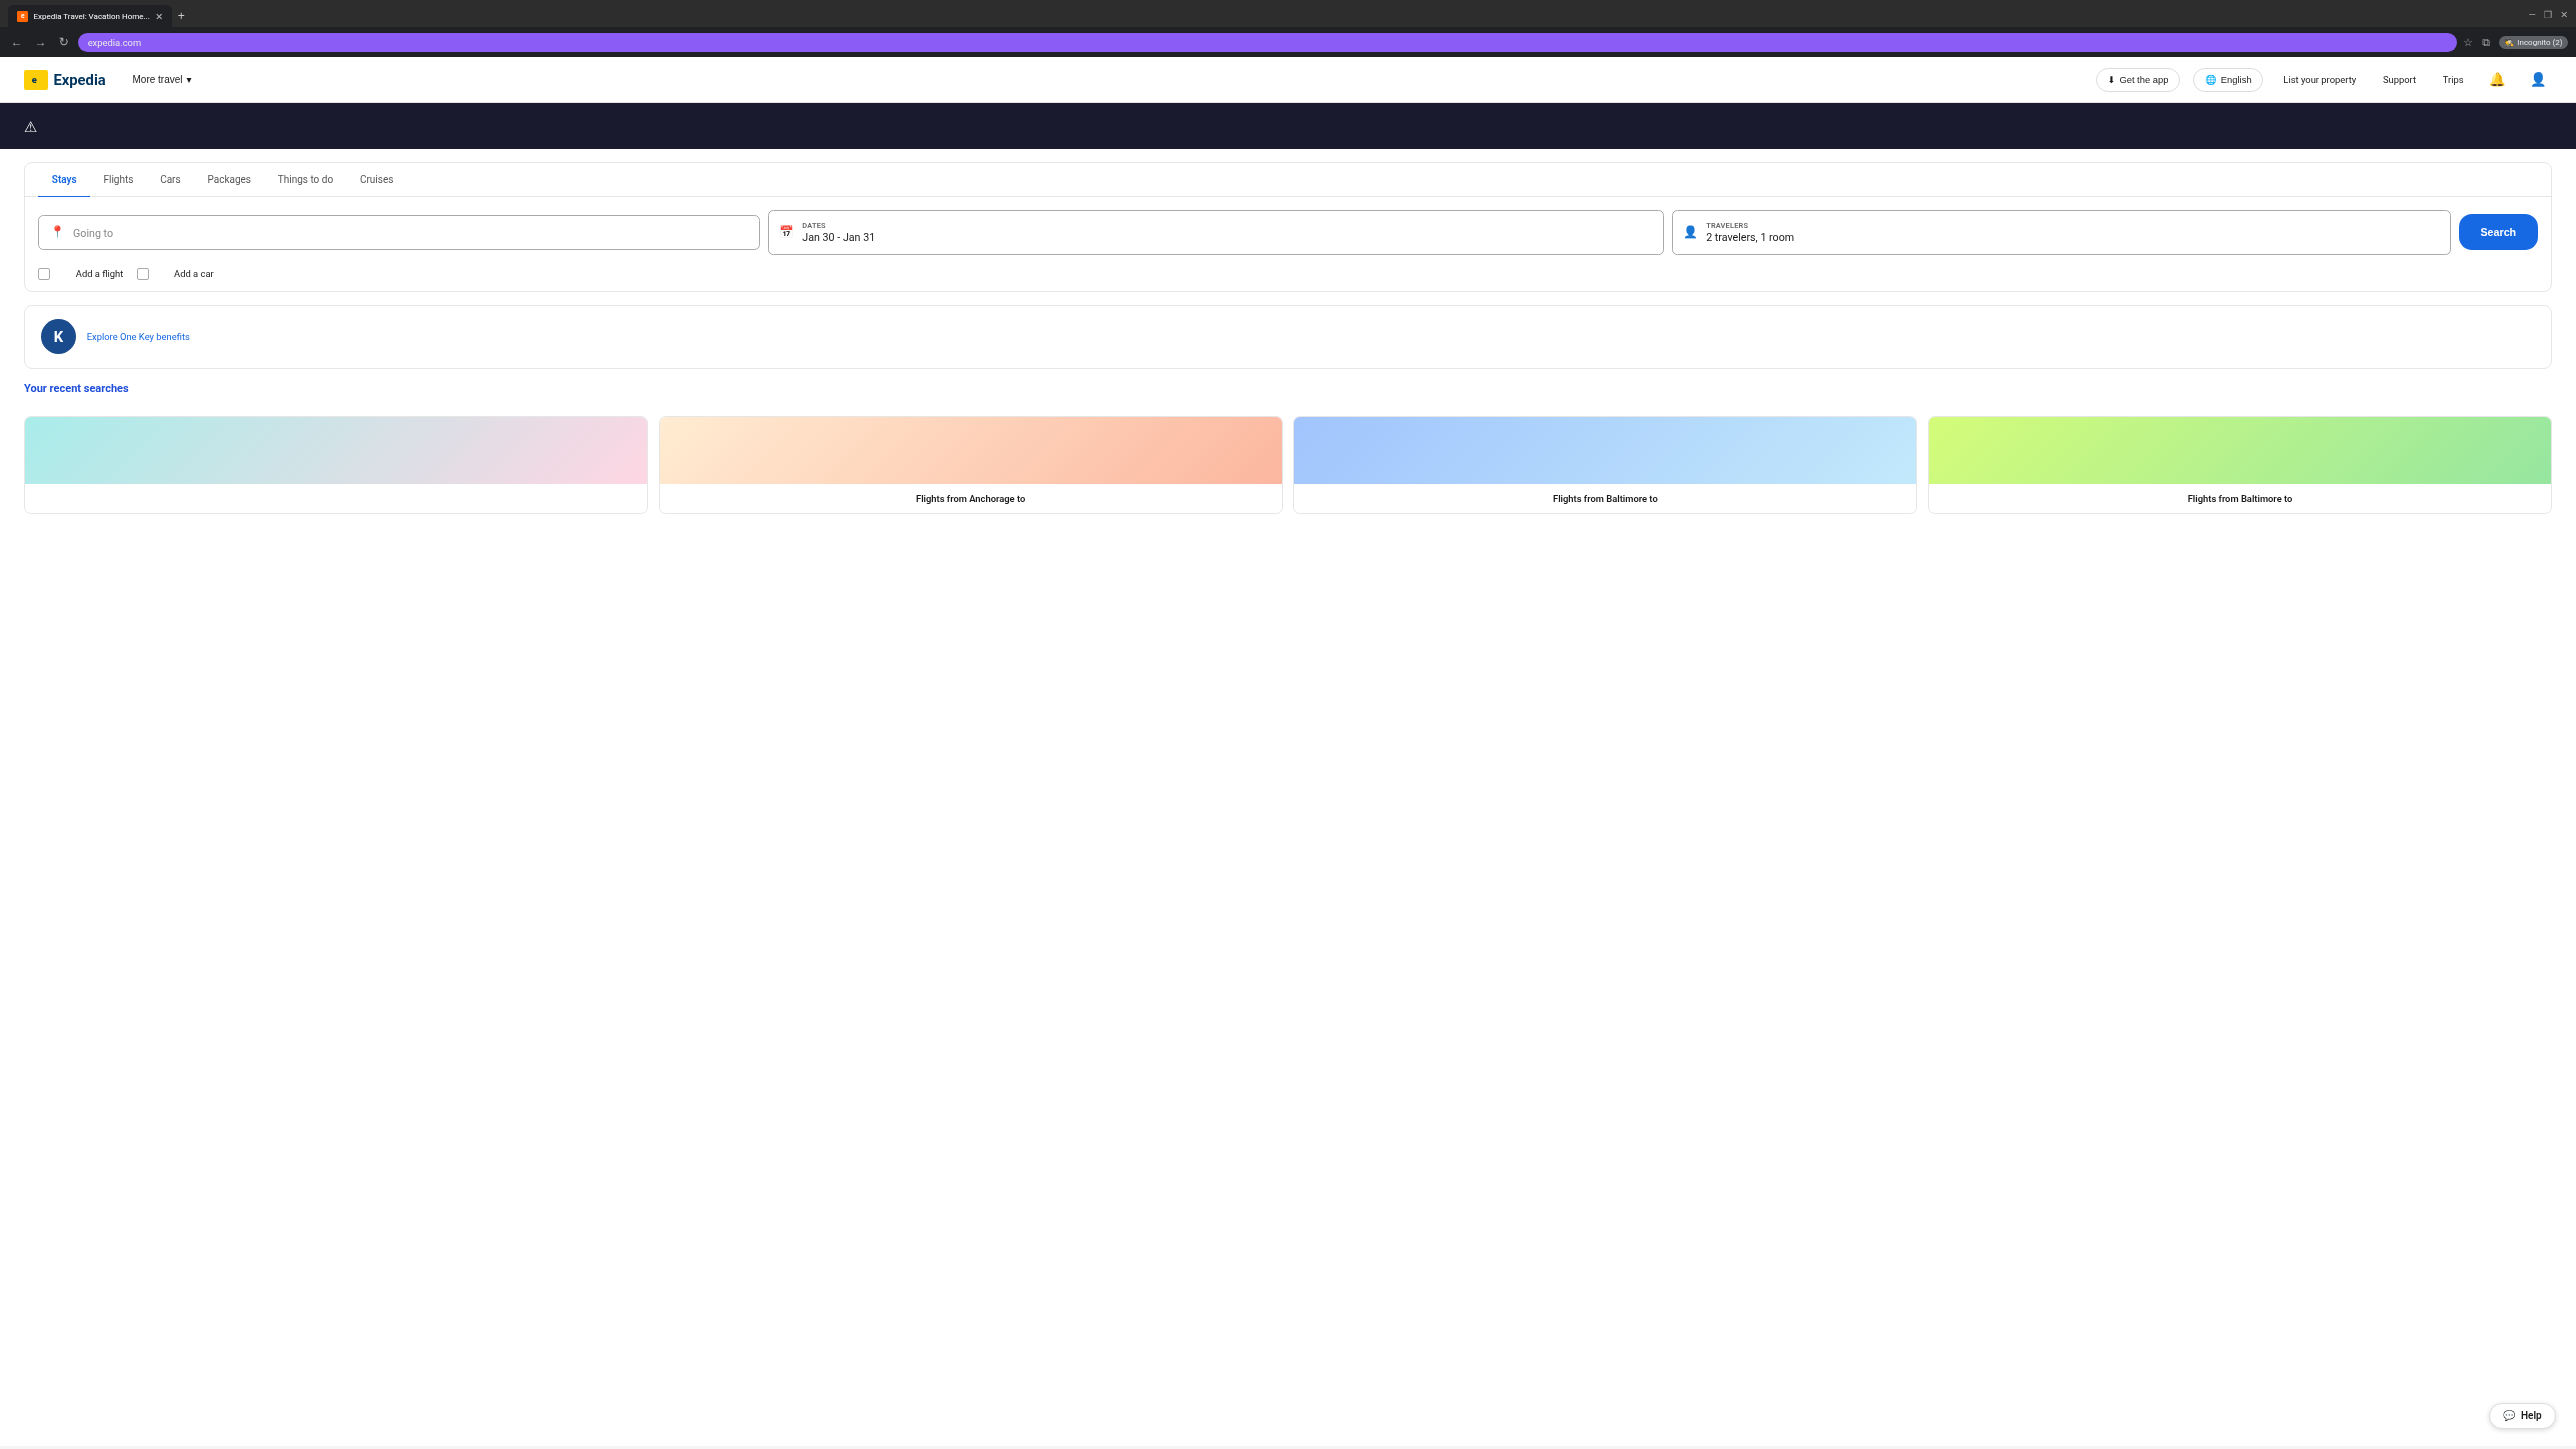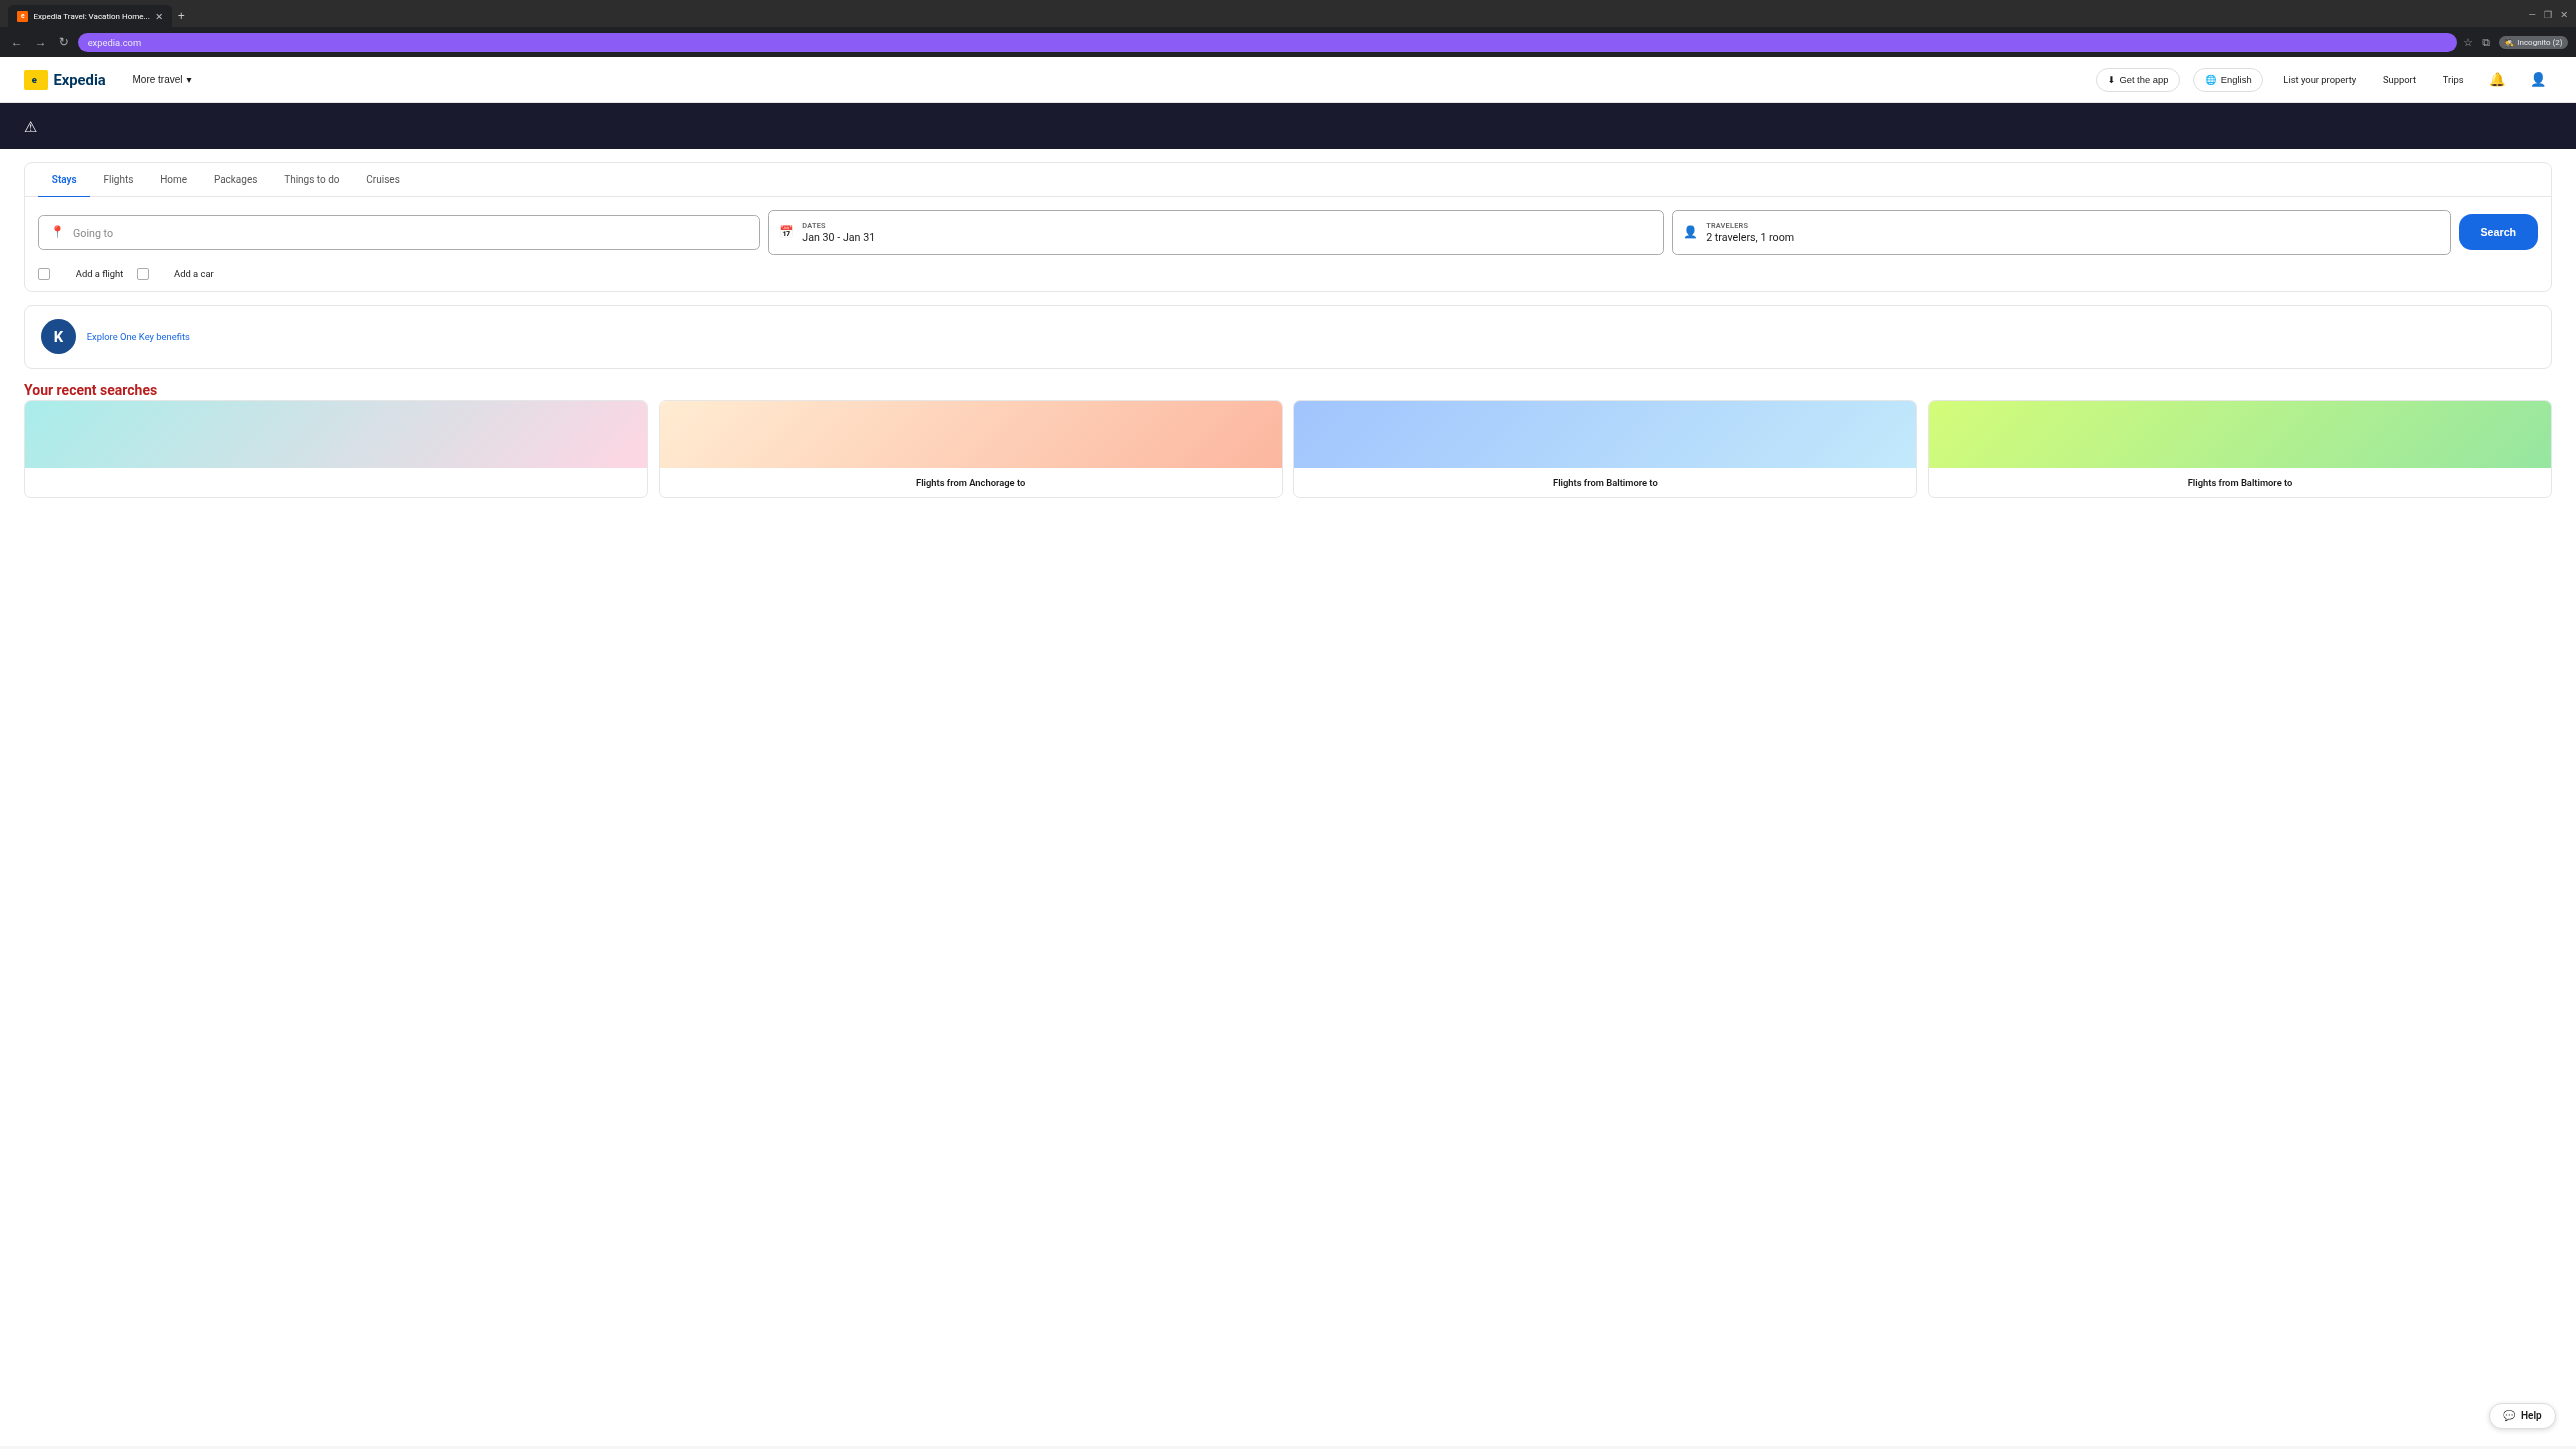--- a/index.html
+++ b/index.html
@@ -388,24 +388,24 @@
       cursor: pointer;
       text-decoration: none;
       white-space: nowrap;
     }
 
     
     .recent-searches {
       margin: 0 24px;
     }
     .recent-searches h2 {
-      font-size: 14px;
+      font-size: 11px;
       font-weight: 700;
-      color: #b91c1c;
-      margin-bottom: 2px;
+      color: #1d4ed8;
+      margin-bottom: 21px;
     }
     .recent-cards {
       display: flex;
       gap: 10.7px;
     }
     .recent-card {
       flex: 1;
       border: 0.7px solid #e6e6e6;
       border-radius: 6.7px;
       overflow: hidden;
@@ -522,21 +522,21 @@
   </header>
 
   <div class="advisory-banner">
     <div class="advisory-icon">⚠</div>
   </div>
 
   <div class="search-section">
     <div class="search-tabs">
       <div class="search-tab active">Stays</div>
       <div class="search-tab">Flights</div>
-      <div class="search-tab">Home</div>
+      <div class="search-tab">Cars</div>
       <div class="search-tab">Packages</div>
       <div class="search-tab">Things to do</div>
       <div class="search-tab">Cruises</div>
     </div>
 
     <div class="search-inputs">
       <div class="search-field search-field-destination">
         <span class="search-field-icon">📍</span>
         <div class="field-content">
           <span class="field-value">Going to</span>

